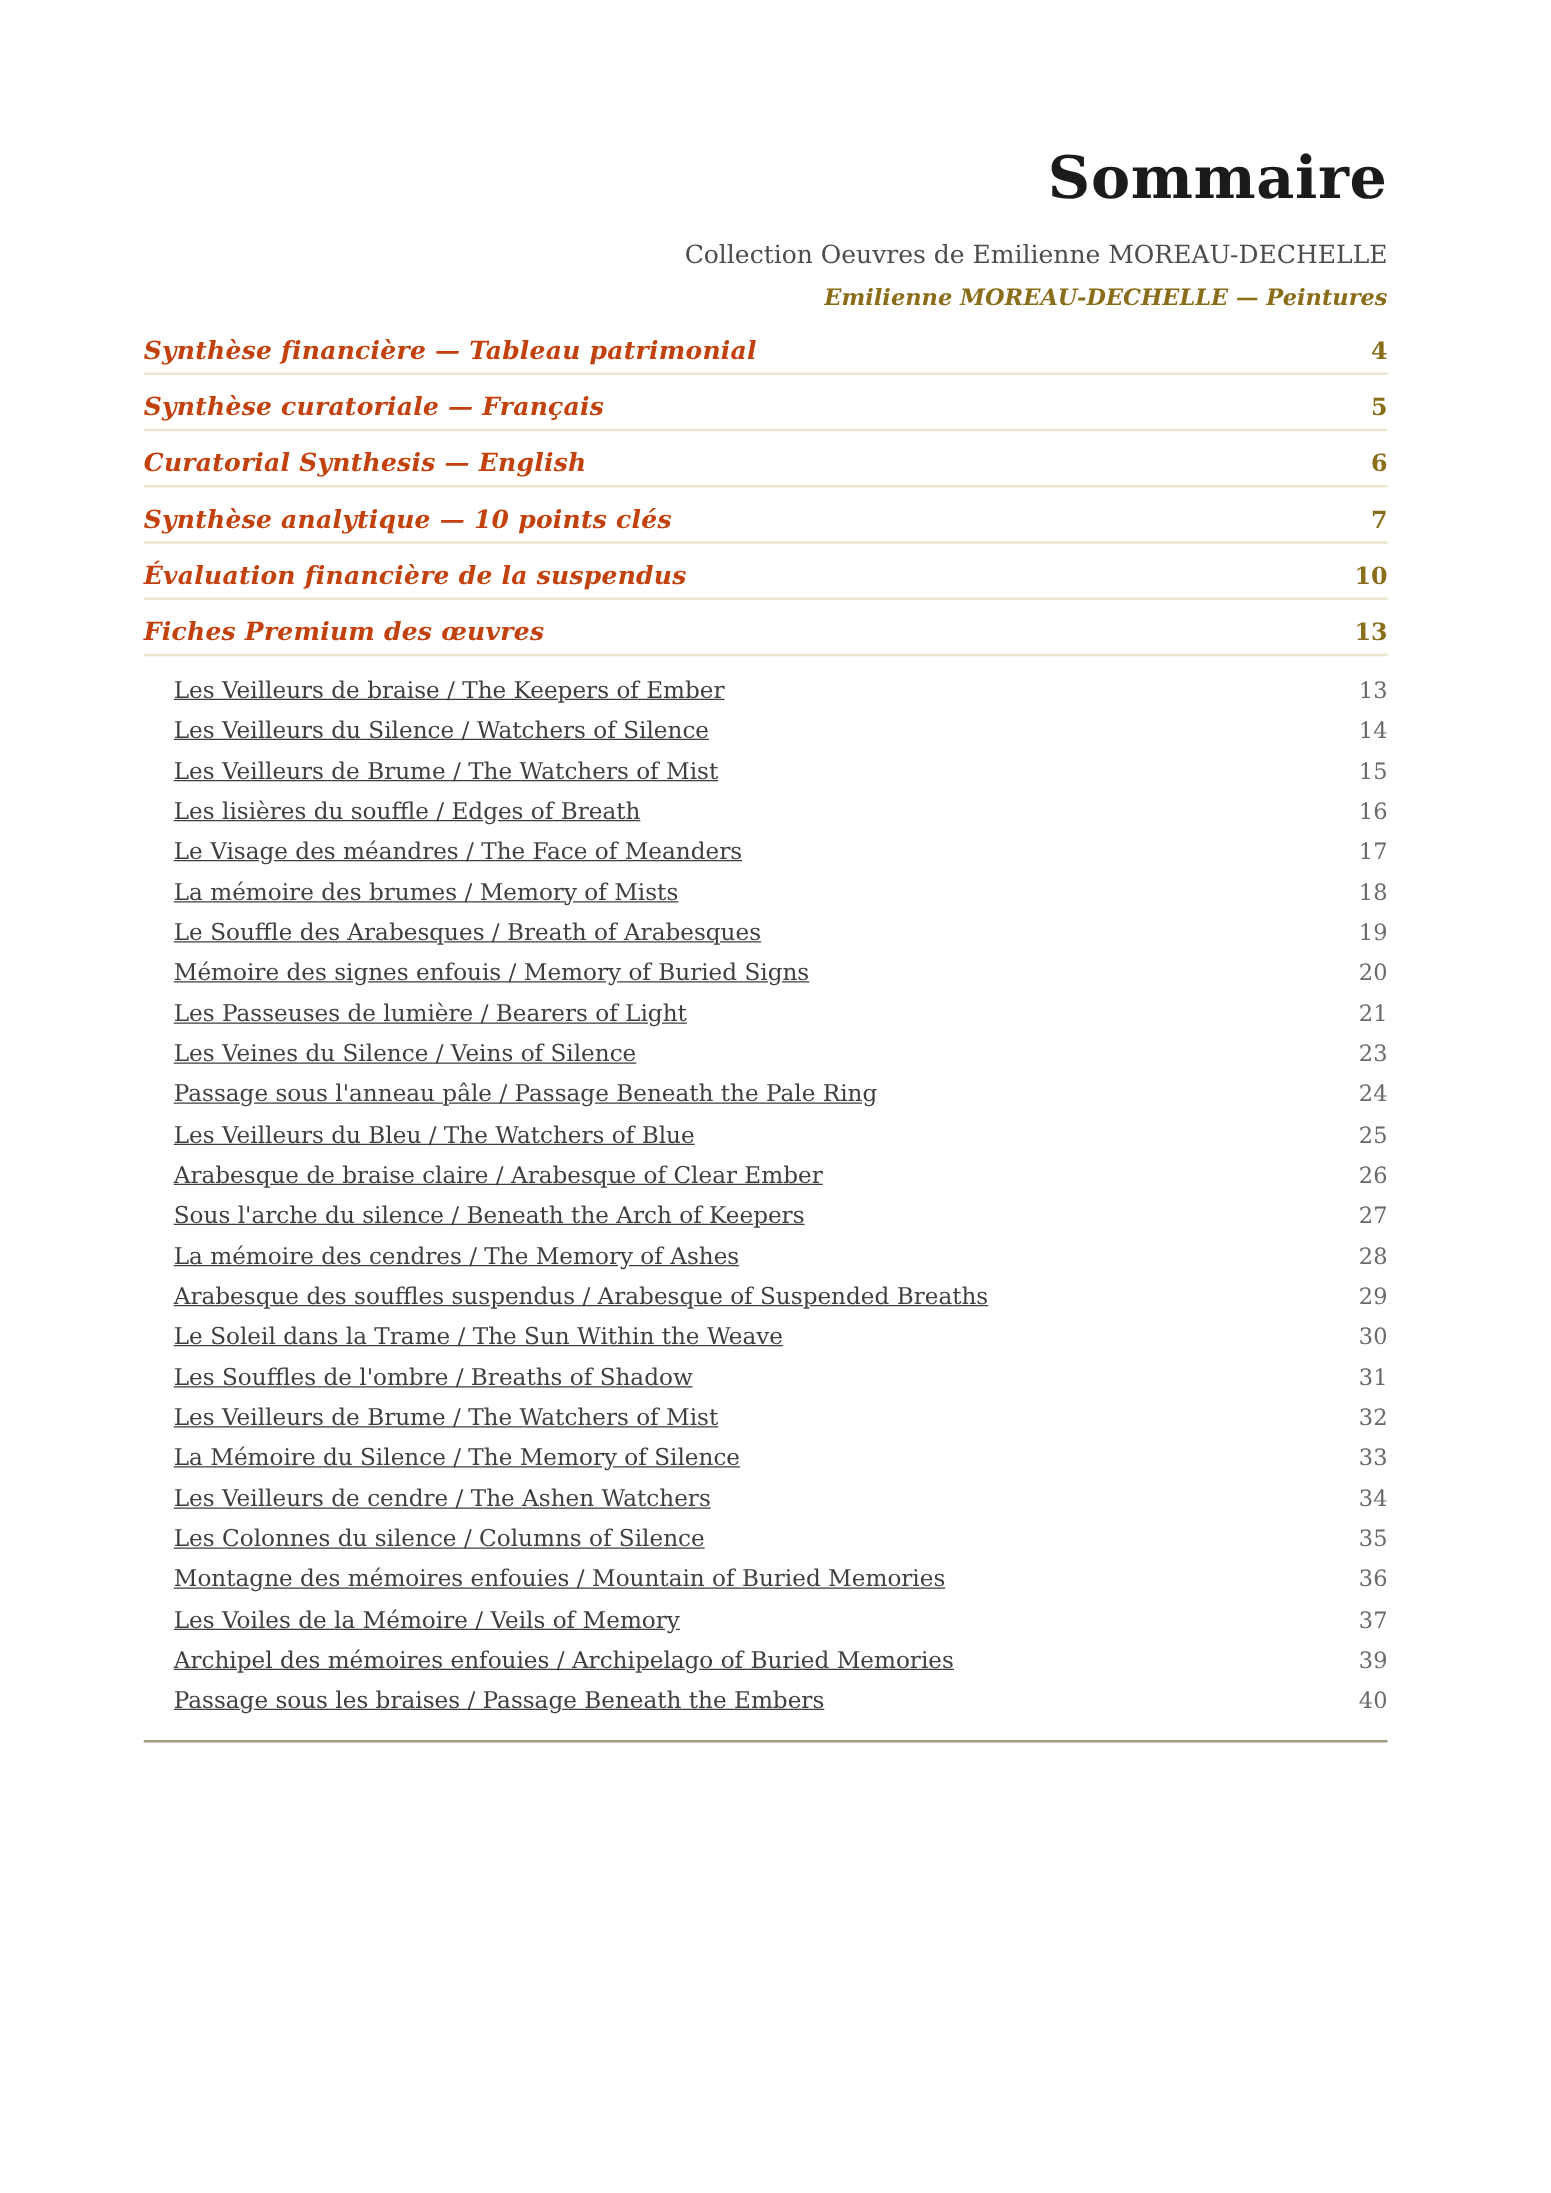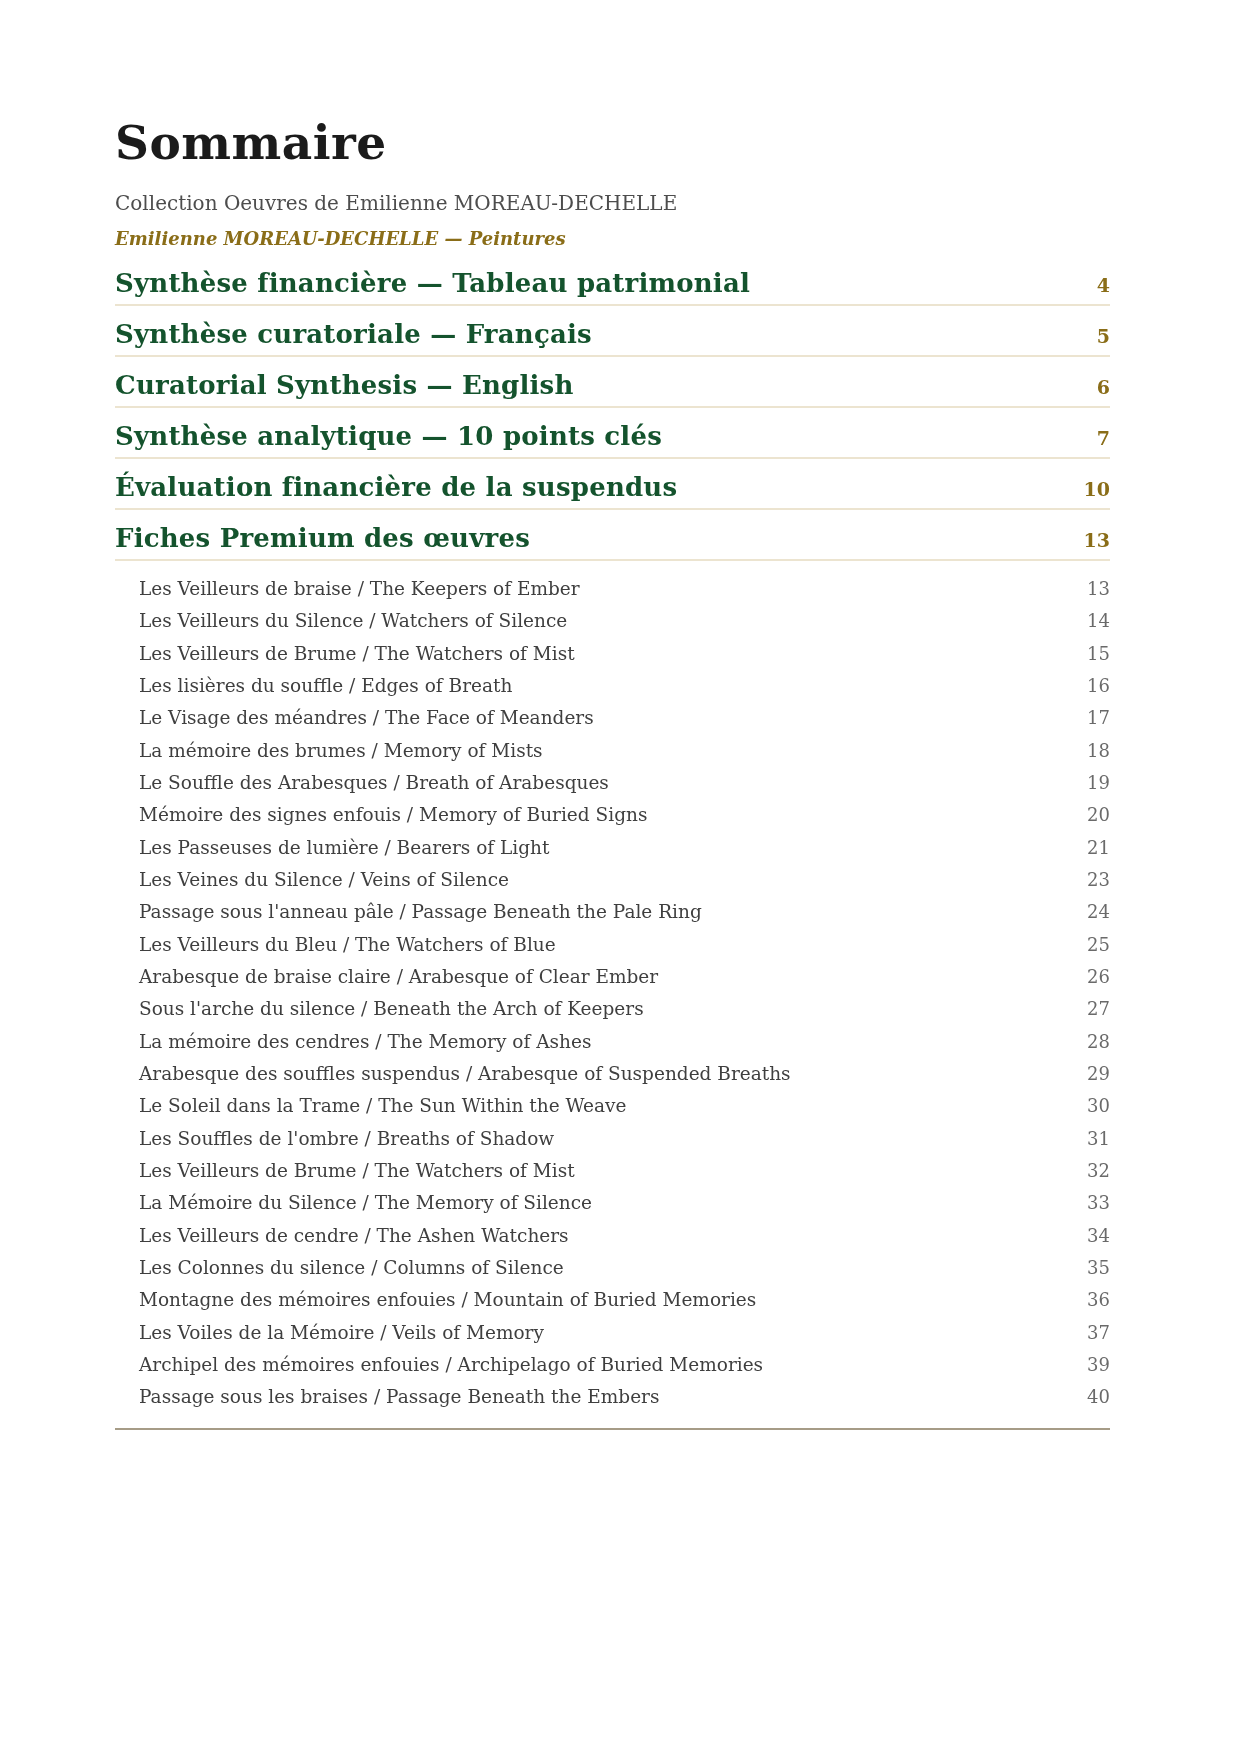--- a/index.html
+++ b/index.html
@@ -10,20 +10,21 @@
   body {
     width: 1241px;
     height: 1754px;
     font-family: "DejaVu Serif", "Liberation Serif", serif;
     position: relative;
     overflow: hidden;
   }
   .page {
     box-sizing: border-box;
     padding: 118px 131px 17px 115px; 
+    text-align: right;
   }
   .doc-title {
     font-size: 47px;
     line-height: 1.05;
     font-weight: 700;
     color: #1b1b1b;
     margin: 0 0 24px 0;
     letter-spacing: 0.5px;
   }
   .doc-subtitle {
@@ -43,44 +44,46 @@
   .toc-sections { margin: 0; }
   .section-row {
     display: flex;
     justify-content: space-between;
     align-items: baseline;
     border-bottom: 2px solid #ece4d0;
     padding: 13px 0 6px 0;
     cursor: pointer;
   }
   .section-label {
-    font-size: 26px;
+    font-size: 20px;
     font-weight: 700;
-    color: #14532d;
+    color: #c2410c;
     letter-spacing: 0.2px;
+    font-style: italic;
   }
   .section-page {
     font-size: 19px;
     font-weight: 700;
     color: #8a6d18;
   }
   .toc-items {
     margin-top: 12px;
   }
   .item-row {
     display: flex;
     justify-content: space-between;
     align-items: baseline;
     padding: 5px 0 6px 24px;
     cursor: pointer;
   }
   .item-label {
     font-size: 18.5px;
     color: #3f3f3f;
     line-height: 1.1;
+    text-decoration: underline;
   }
   .item-page {
     font-size: 18px;
     color: #6a6a6a;
   }
   .bottom-rule {
     border: none;
     border-top: 2px solid #a69c87;
     margin: 14px 0 0 0;
   }

